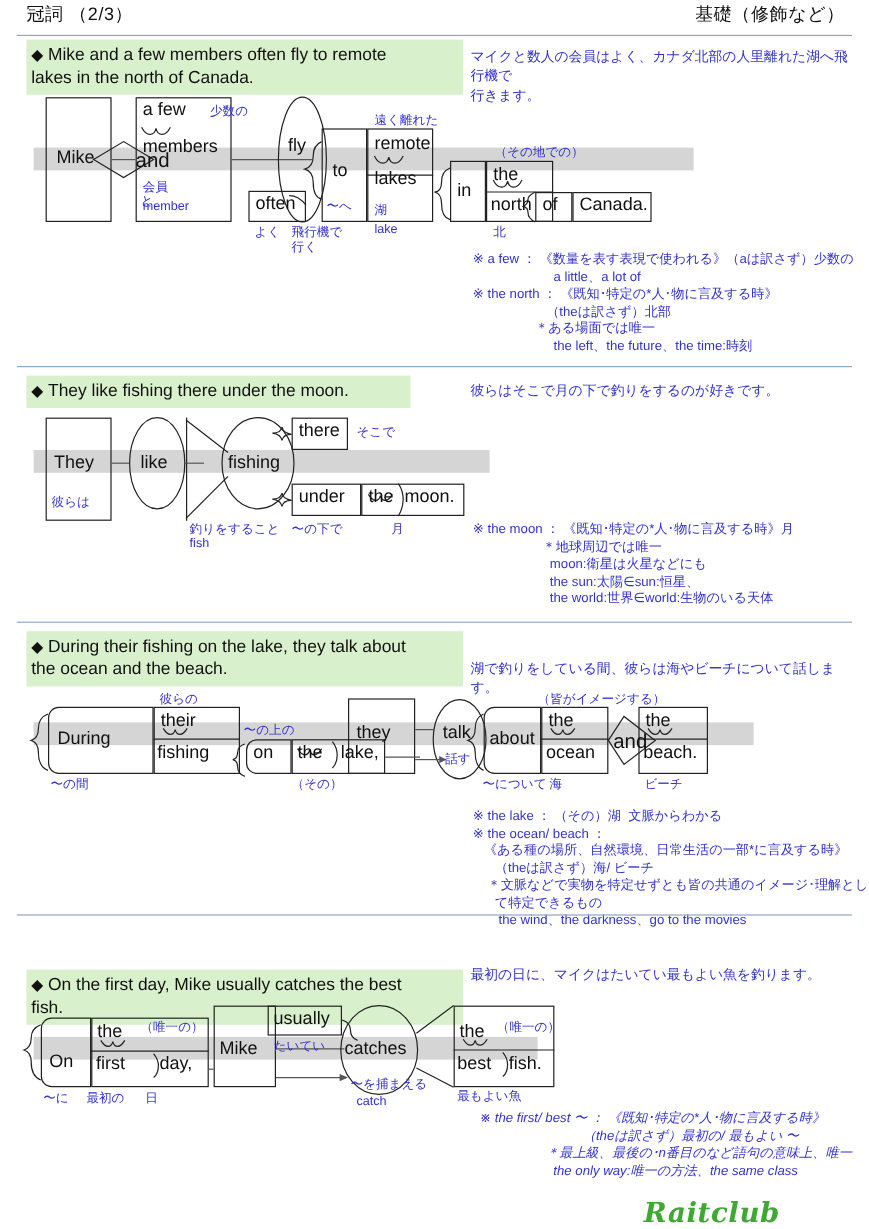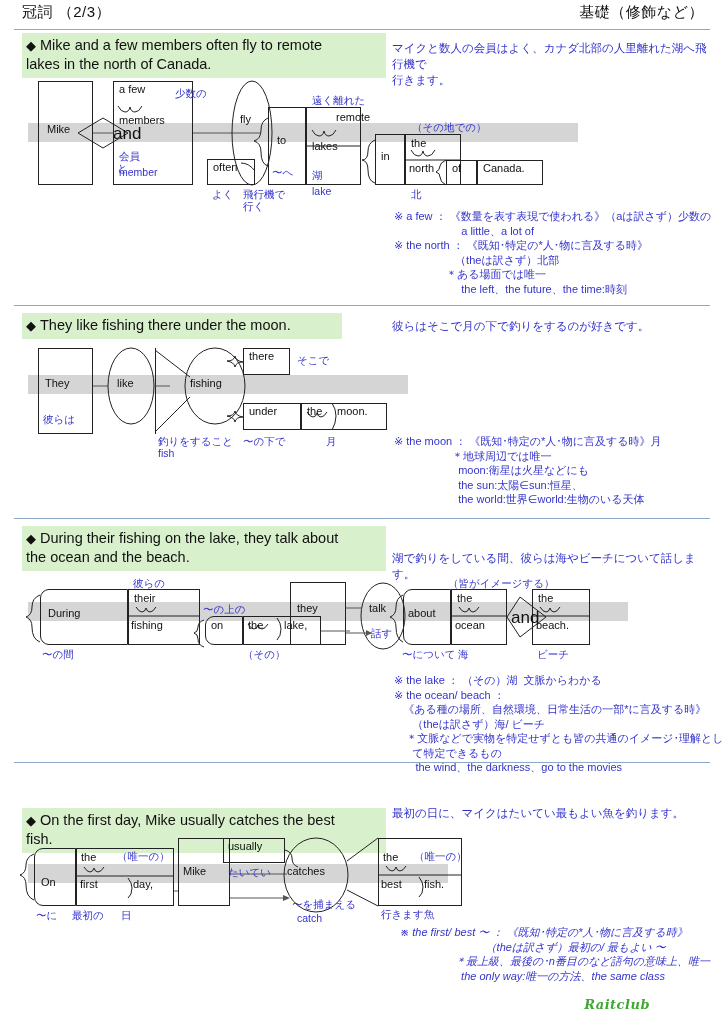--- a/index.html
+++ b/index.html
@@ -58,39 +58,39 @@
   .gbar {
     position: absolute; background: #d5d5d5; height: 19px;
   }
   .bx {
     position: absolute; box-sizing: border-box;
     border: 1px solid #222; background: transparent;
   }
   .bx.nb { border: none; }
   .cell {
     position: absolute;
-    font-size: 11px; color: #111;
+    font-size: 15px; color: #111;
     white-space: nowrap;
   }
   .cell.sm { font-size: 17px; }
   .jp {
     position: absolute; color: #3333cc;
     font-size: 10.5px; white-space: nowrap; line-height: 12px;
   }
   svg.ov {
     position: absolute; left: 0; top: 0; overflow: visible;
     pointer-events: none;
   }
   svg.ov * { vector-effect: non-scaling-stroke; }
 
   .logo {
-    position: absolute; right: 22px; bottom: 12px;
+    position: absolute; right: 22px; bottom: 0;
     font-family: "DejaVu Serif", serif;
     font-style: italic; font-weight: bold;
-    font-size: 13px; color: #3ea832;
+    font-size: 23px; color: #3ea832;
     letter-spacing: .5px;
   }
 </style>
 </head>
 <body>
 
 <div class="page">
 
   <div class="pg-header">
     <div class="h-left">冠詞 （2/3）</div>
@@ -149,21 +149,21 @@
         </g>
       </svg>
 
       <div class="cell" style="left:47px; top:45px;">Mike</div>
       <div class="cell sm" style="left:113px; top:46px;">and</div>
       <div class="cell" style="left:119px; top:5px;">a few</div>
       <div class="cell" style="left:119px; top:36px;">members</div>
       <div class="cell" style="left:213px; top:83px;">often</div>
       <div class="cell" style="left:240px; top:35px;">fly</div>
       <div class="cell" style="left:277px; top:56px;">to</div>
-      <div class="cell" style="left:312px; top:33px;margin-left:24px;">remote</div>
+      <div class="cell" style="left:312px; top:33px;">remote</div>
       <div class="cell" style="left:312px; top:62px;">lakes</div>
       <div class="cell" style="left:381px; top:72px;">in</div>
       <div class="cell" style="left:411px; top:59px;">the</div>
       <div class="cell" style="left:409px; top:84px;">north</div>
       <div class="cell" style="left:452px; top:84px;">of</div>
       <div class="cell" style="left:483px; top:84px;">Canada.</div>
 
       <div class="jp" style="left:175px; top:9px;">少数の</div>
       <div class="jp" style="left:117px; top:84px;">と</div>
       <div class="jp" style="left:119px; top:72px;">会員</div>
@@ -393,21 +393,21 @@
       <div class="cell" style="left:424px; top:50px;">fish.</div>
 
       <div class="jp" style="left:36px; top:81px;">〜に</div>
       <div class="jp" style="left:72px; top:81px;">最初の</div>
       <div class="jp" style="left:121px; top:81px;">日</div>
       <div class="jp" style="left:117px; top:22px;">（唯一の）</div>
       <div class="jp" style="left:228px; top:38px;">たいてい</div>
       <div class="jp" style="left:292px; top:70px;">〜を捕まえる</div>
       <div class="jp" style="left:297px; top:84px;">catch</div>
       <div class="jp" style="left:414px; top:22px;">（唯一の）</div>
-      <div class="jp" style="left:381px; top:80px;">行きます</div>
+      <div class="jp" style="left:381px; top:80px;">最もよい</div>
       <div class="jp" style="left:424px; top:80px;">魚</div>
     </div>
 
     <div class="notes" style="left:400px; top:925px;font-style:italic;">※ the first/ best 〜 ： 《既知･特定の*人･物に言及する時》
                             （theは訳さず）最初の/ 最もよい 〜
                   ＊最上級、最後の･n番目のなど語句の意味上、唯一
                     the only way:唯一の方法、the same class</div>
   </div>
 
   <div class="logo">Raitclub</div>

